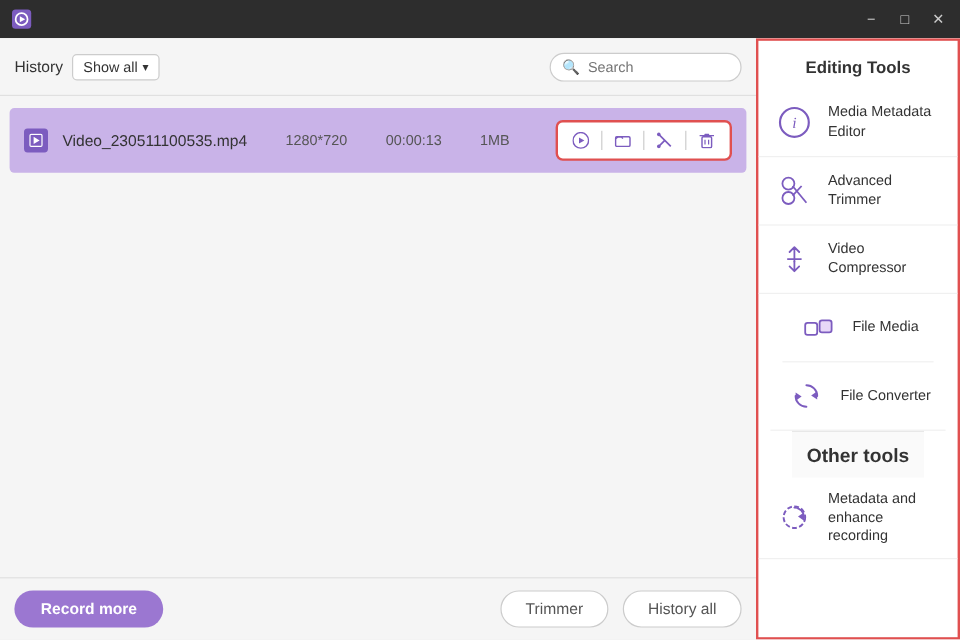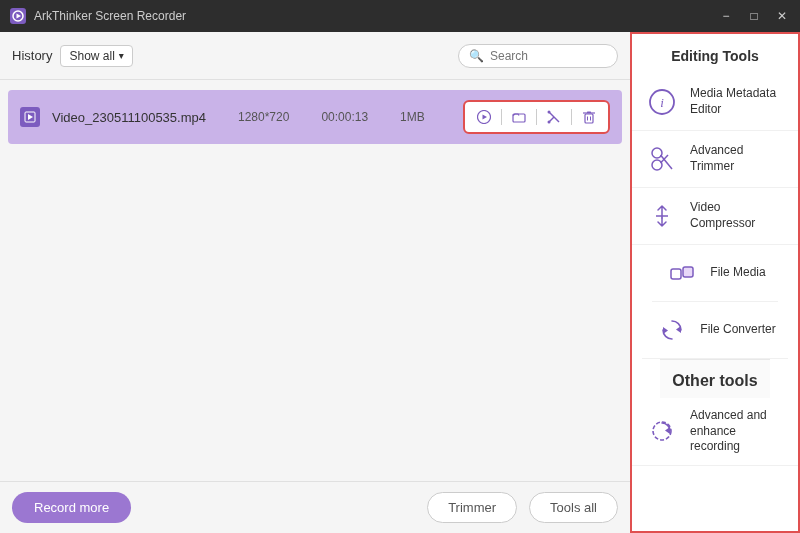--- a/index.html
+++ b/index.html
@@ -207,21 +207,21 @@
       border-top: 1px solid #e0e0e0;
     }
     #record-more-btn {
       background: #9b77d1;
       color: white;
       border: none;
       border-radius: 20px;
       padding: 8px 22px;
       font-size: 13px;
       cursor: pointer;
-      font-weight: 400;
+      font-weight: 700;
     }
     #import-btn {
       margin-left: auto;
       background: white;
       color: #555;
       border: 1px solid #ccc;
       border-radius: 16px;
       padding: 7px 20px;
       font-size: 13px;
       cursor: pointer;
@@ -289,21 +289,20 @@
 <body>
 
 <div id="title-bar">
   <div id="title-bar-left">
     <div id="app-icon">
       <svg width="12" height="12" viewBox="0 0 12 12" fill="white">
         <circle cx="6" cy="6" r="5" fill="none" stroke="white" stroke-width="1.5"></circle>
         <polygon points="4.5,3.5 9,6 4.5,8.5" fill="white"></polygon>
       </svg>
     </div>
-    <span id="title-text">ArkThinker Screen Recorder</span>
   </div>
   <div id="window-controls">
     <span class="win-btn">−</span>
     <span class="win-btn">□</span>
     <span class="win-btn" id="close-btn">✕</span>
   </div>
 </div>
 
 <div id="main">
 
@@ -366,21 +365,21 @@
               <line x1="8.5" y1="6.5" x2="8.5" y2="10.5" stroke="#7c5cbf" stroke-width="1"></line>
             </svg>
           </div>
         </div>
       </div>
     </div>
 
     <div id="bottom-bar">
       <button id="record-more-btn">Record more</button>
       <button id="import-btn">Trimmer</button>
-      <button id="remove-all-btn">Tools all</button>
+      <button id="remove-all-btn">History all</button>
     </div>
   </div>
 
   <div id="right-panel">
     <div id="editing-tools-header">Editing Tools</div>
 
     <div class="tool-item">
       <div class="tool-icon-wrap">
         <svg width="28" height="28" viewBox="0 0 28 28" fill="none">
           <circle cx="14" cy="14" r="12" fill="none" stroke="#7c5cbf" stroke-width="1.8"></circle>
@@ -438,17 +437,17 @@
     <div id="other-tools-header">Other tools</div>
 
     <div class="tool-item">
       <div class="tool-icon-wrap">
         <svg width="28" height="28" viewBox="0 0 28 28" fill="none">
           <circle cx="14" cy="14" r="9" fill="none" stroke="#7c5cbf" stroke-width="1.6" stroke-dasharray="4 2"></circle>
           <path d="M14 6 A8 8 0 0 1 22 14" stroke="#7c5cbf" stroke-width="1.6" fill="none" stroke-linecap="round"></path>
           <polygon points="22,10 22,17 17,13.5" fill="#7c5cbf"></polygon>
         </svg>
       </div>
-      <span class="tool-label">Advanced and enhance recording</span>
+      <span class="tool-label">Metadata and enhance recording</span>
     </div>
   </div>
 
 </div>
 
 </body></html>

